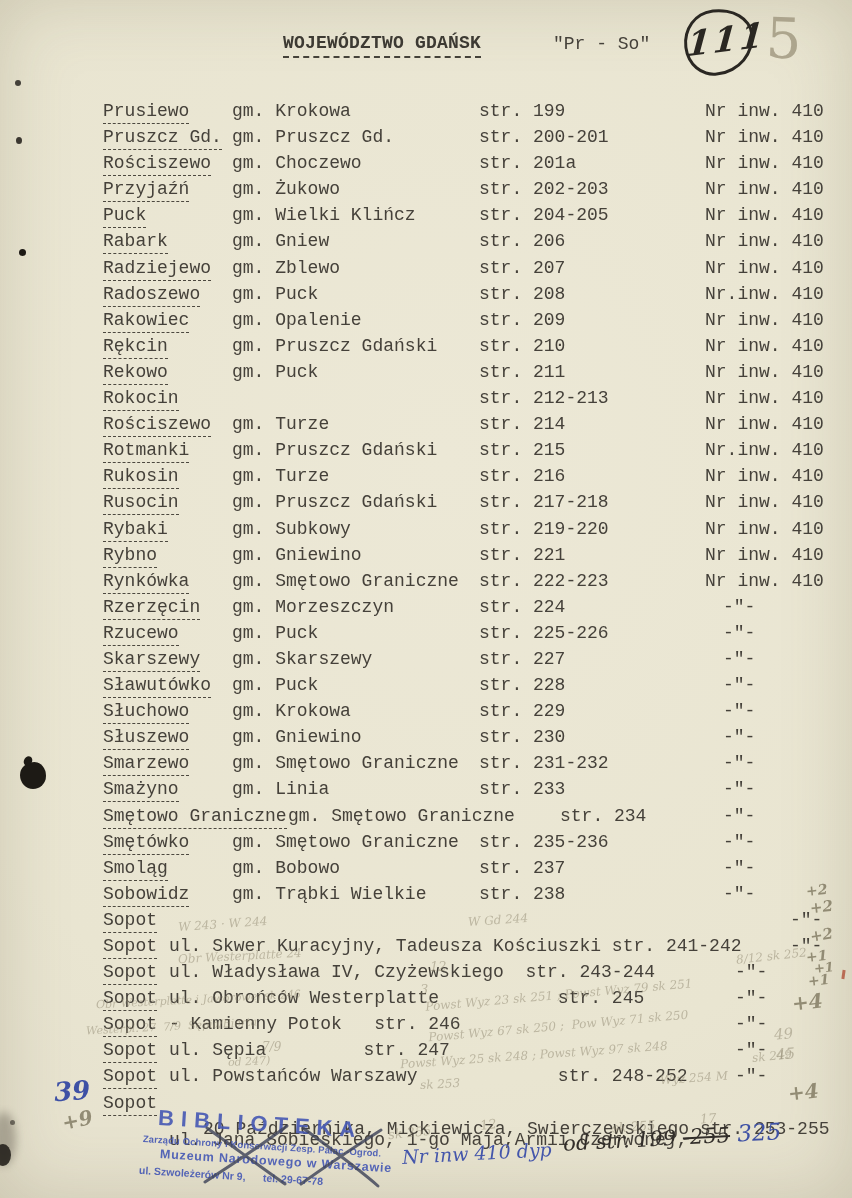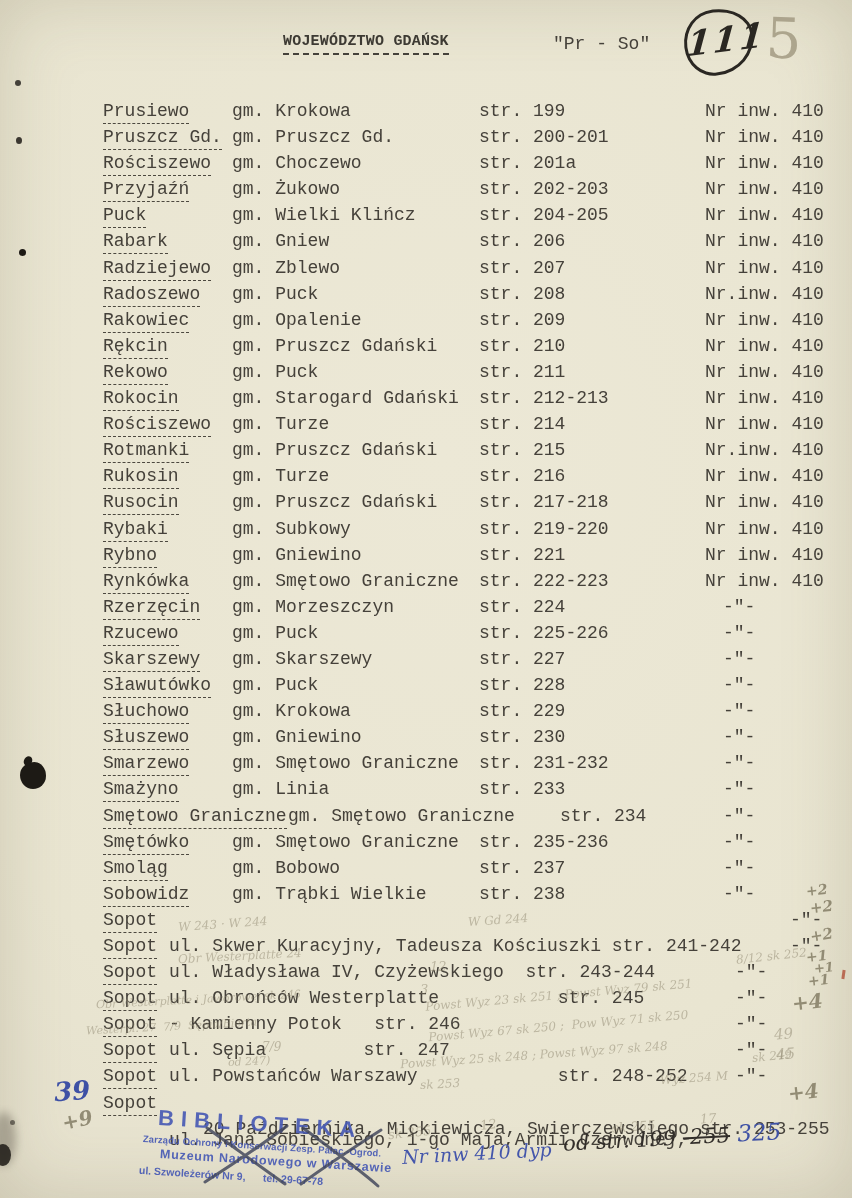--- a/index.html
+++ b/index.html
@@ -6,21 +6,21 @@
   .paper{
     position:relative;width:852px;height:1198px;overflow:hidden;
     background:
       radial-gradient(130% 105% at 52% 38%, #ece8d6 0%, #e9e5d1 50%, #e3decb 85%, #ded8c2 100%);
     box-shadow:inset 0 0 70px rgba(110,100,70,.22);
     font-family:"Liberation Mono","DejaVu Sans Mono",monospace;
     color:#45413a;
   }
   
   .title{
-    position:absolute;left:283px;top:33px;font-size:15px;font-weight:bold;
+    position:absolute;left:283px;top:33px;font-size:18px;font-weight:bold;
     letter-spacing:.2px;color:#3d3a33;white-space:pre;
     border-bottom:2.5px dashed #45423a;padding-bottom:3px;
   }
   .range{position:absolute;left:553px;top:34px;font-size:18px;color:#45413a;white-space:pre;}
   .circle-mark{
     position:absolute;left:684px;top:9px;width:64px;height:60px;
     border:3px solid #2a2722;border-radius:46% 54% 58% 42%/52% 44% 58% 48%;
     transform:rotate(-7deg);
   }
   .circle-mark span{
@@ -93,21 +93,21 @@
       <div class="row std"><span class="c name"><span class="u">Pruszcz Gd.</span></span><span class="c gm">gm. Pruszcz Gd.</span><span class="c str">str. 200-201</span><span class="c nr">Nr inw. 410</span></div>
       <div class="row std"><span class="c name"><span class="u">Rościszewo</span></span><span class="c gm">gm. Choczewo</span><span class="c str">str. 201a</span><span class="c nr">Nr inw. 410</span></div>
       <div class="row std"><span class="c name"><span class="u">Przyjaźń</span></span><span class="c gm">gm. Żukowo</span><span class="c str">str. 202-203</span><span class="c nr">Nr inw. 410</span></div>
       <div class="row std"><span class="c name"><span class="u">Puck</span></span><span class="c gm">gm. Wielki Klińcz</span><span class="c str">str. 204-205</span><span class="c nr">Nr inw. 410</span></div>
       <div class="row std"><span class="c name"><span class="u">Rabark</span></span><span class="c gm">gm. Gniew</span><span class="c str">str. 206</span><span class="c nr">Nr inw. 410</span></div>
       <div class="row std"><span class="c name"><span class="u">Radziejewo</span></span><span class="c gm">gm. Zblewo</span><span class="c str">str. 207</span><span class="c nr">Nr inw. 410</span></div>
       <div class="row std"><span class="c name"><span class="u">Radoszewo</span></span><span class="c gm">gm. Puck</span><span class="c str">str. 208</span><span class="c nr">Nr.inw. 410</span></div>
       <div class="row std"><span class="c name"><span class="u">Rakowiec</span></span><span class="c gm">gm. Opalenie</span><span class="c str">str. 209</span><span class="c nr">Nr inw. 410</span></div>
       <div class="row std"><span class="c name"><span class="u">Rękcin</span></span><span class="c gm">gm. Pruszcz Gdański</span><span class="c str">str. 210</span><span class="c nr">Nr inw. 410</span></div>
       <div class="row std"><span class="c name"><span class="u">Rekowo</span></span><span class="c gm">gm. Puck</span><span class="c str">str. 211</span><span class="c nr">Nr inw. 410</span></div>
-      <div class="row std"><span class="c name"><span class="u">Rokocin</span></span><span class="c gm">gm. Starogard Gdański</span><span class="c str">str. 212-213</span><span class="c nr">Nr inw. 410</span></div>
+      <div class="row std"><span class="c name"><span class="u">Rokocin</span></span><span class="c str">str. 212-213</span><span class="c nr">Nr inw. 410</span></div>
       <div class="row std"><span class="c name"><span class="u">Rościszewo</span></span><span class="c gm">gm. Turze</span><span class="c str">str. 214</span><span class="c nr">Nr inw. 410</span></div>
       <div class="row std"><span class="c name"><span class="u">Rotmanki</span></span><span class="c gm">gm. Pruszcz Gdański</span><span class="c str">str. 215</span><span class="c nr">Nr.inw. 410</span></div>
       <div class="row std"><span class="c name"><span class="u">Rukosin</span></span><span class="c gm">gm. Turze</span><span class="c str">str. 216</span><span class="c nr">Nr inw. 410</span></div>
       <div class="row std"><span class="c name"><span class="u">Rusocin</span></span><span class="c gm">gm. Pruszcz Gdański</span><span class="c str">str. 217-218</span><span class="c nr">Nr inw. 410</span></div>
       <div class="row std"><span class="c name"><span class="u">Rybaki</span></span><span class="c gm">gm. Subkowy</span><span class="c str">str. 219-220</span><span class="c nr">Nr inw. 410</span></div>
       <div class="row std"><span class="c name"><span class="u">Rybno</span></span><span class="c gm">gm. Gniewino</span><span class="c str">str. 221</span><span class="c nr">Nr inw. 410</span></div>
       <div class="row std"><span class="c name"><span class="u">Rynkówka</span></span><span class="c gm">gm. Smętowo Graniczne</span><span class="c str">str. 222-223</span><span class="c nr">Nr inw. 410</span></div>
       <div class="row std"><span class="c name"><span class="u">Rzerzęcin</span></span><span class="c gm">gm. Morzeszczyn</span><span class="c str">str. 224</span><span class="c nr ditto">-"-</span></div>
       <div class="row std"><span class="c name"><span class="u">Rzucewo</span></span><span class="c gm">gm. Puck</span><span class="c str">str. 225-226</span><span class="c nr ditto">-"-</span></div>
       <div class="row std"><span class="c name"><span class="u">Skarszewy</span></span><span class="c gm">gm. Skarszewy</span><span class="c str">str. 227</span><span class="c nr ditto">-"-</span></div>

